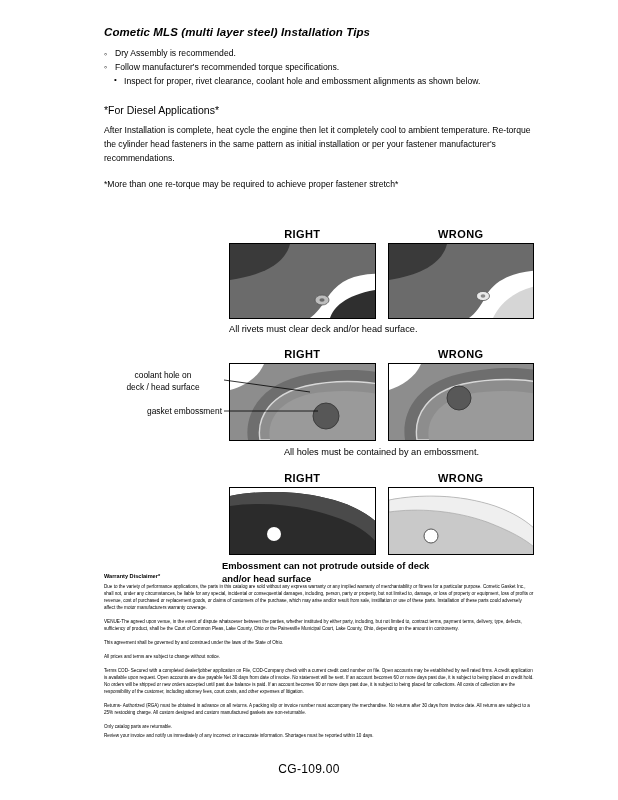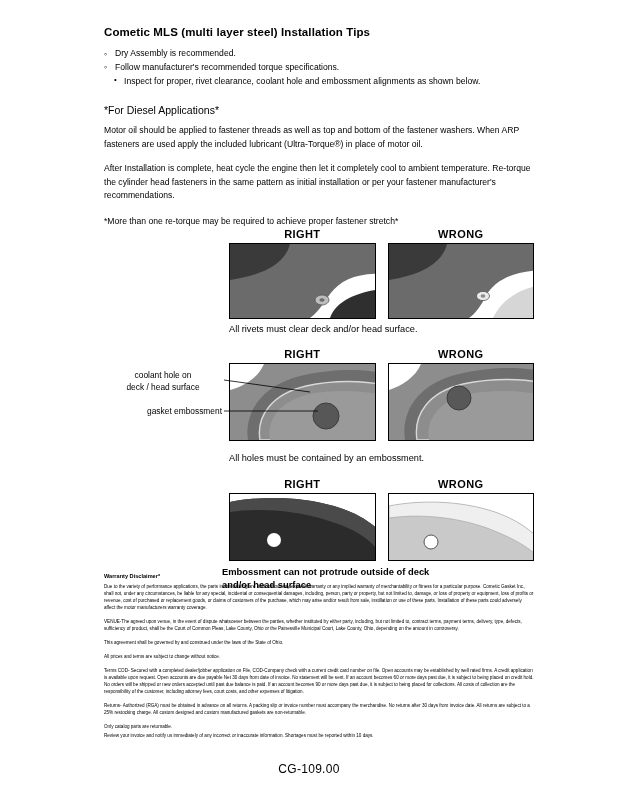--- a/index.html
+++ b/index.html
@@ -26,20 +26,21 @@
     position: absolute;
     left: 104px;
     top: 26px;
     width: 430px;
   }
   h1.title {
     font-size: 11.5px;
     font-weight: bold;
     margin: 0 0 9px 0;
     letter-spacing: 0.1px;
+    font-style: italic;
   }
   ul.bullets {
     list-style: none;
     margin: 0;
     padding: 0;
   }
   ul.bullets > li {
     font-size: 8.6px;
     line-height: 1.62;
     position: relative;
@@ -177,21 +178,20 @@
 
     <ul class="bullets">
       <li>Dry Assembly is recommended.</li>
       <li>Follow manufacturer's recommended torque specifications.</li>
     </ul>
     <ul class="sub">
       <li>Inspect for proper, rivet clearance, coolant hole and embossment alignments as shown below.</li>
     </ul>
 
     <h2 class="subtitle">*For Diesel Applications*</h2>
-    <p class="body">Motor oil should be applied to fastener threads as well as top and bottom of the fastener washers. When ARP fasteners are used apply the included lubricant (Ultra-Torque®) in place of motor oil.</p>
     <p class="body last">After Installation is complete, heat cycle the engine then let it completely cool to ambient temperature. Re-torque the cylinder head fasteners in the same pattern as initial installation or per your fastener manufacturer's recommendations.</p>
     <p class="note">*More than one re-torque may be required to achieve proper fastener stretch*</p>
   </div>
 
   <div class="figures">
 
     <div style="display:flex; gap:12px; margin-left:125px;">
       <div class="figlabel">RIGHT</div>
       <div class="figlabel">WRONG</div>
     </div>
@@ -253,21 +253,21 @@
           <span>coolant hole on</span><br>
           <span>deck / head surface</span>
         </div>
         <div class="callout" style="left:0px; top:58px; width:118px;">gasket embossment</div>
         <svg style="position:absolute; left:118px; top:0px;" width="130" height="90" viewBox="0 0 130 90">
           <line x1="2" y1="32" x2="88" y2="44" stroke="#000" stroke-width="0.8"></line>
           <line x1="2" y1="63" x2="96" y2="63" stroke="#000" stroke-width="0.8"></line>
         </svg>
       </div>
     </div>
-    <div class="figcaption" style="margin-left:125px; margin-top:11px;">All holes must be contained by an embossment.</div>
+    <div class="figcaption" style="margin-left:125px; margin-top:5px;text-align:center;">All holes must be contained by an embossment.</div>
 
     <div style="display:flex; gap:12px; margin-left:125px;">
       <div class="figlabel">RIGHT</div>
       <div class="figlabel">WRONG</div>
     </div>
     <div class="figrow" style="margin-left:125px;">
       <div class="figbox" style="height:66px;">
         <svg width="160" height="66" viewBox="0 0 160 66">
           <rect x="0" y="0" width="160" height="66" fill="#ffffff"></rect>
           <path d="M0,8 C30,2 70,2 104,12 C132,20 150,34 160,50 L160,66 L0,66 Z" fill="#2b2b2b"></path>

